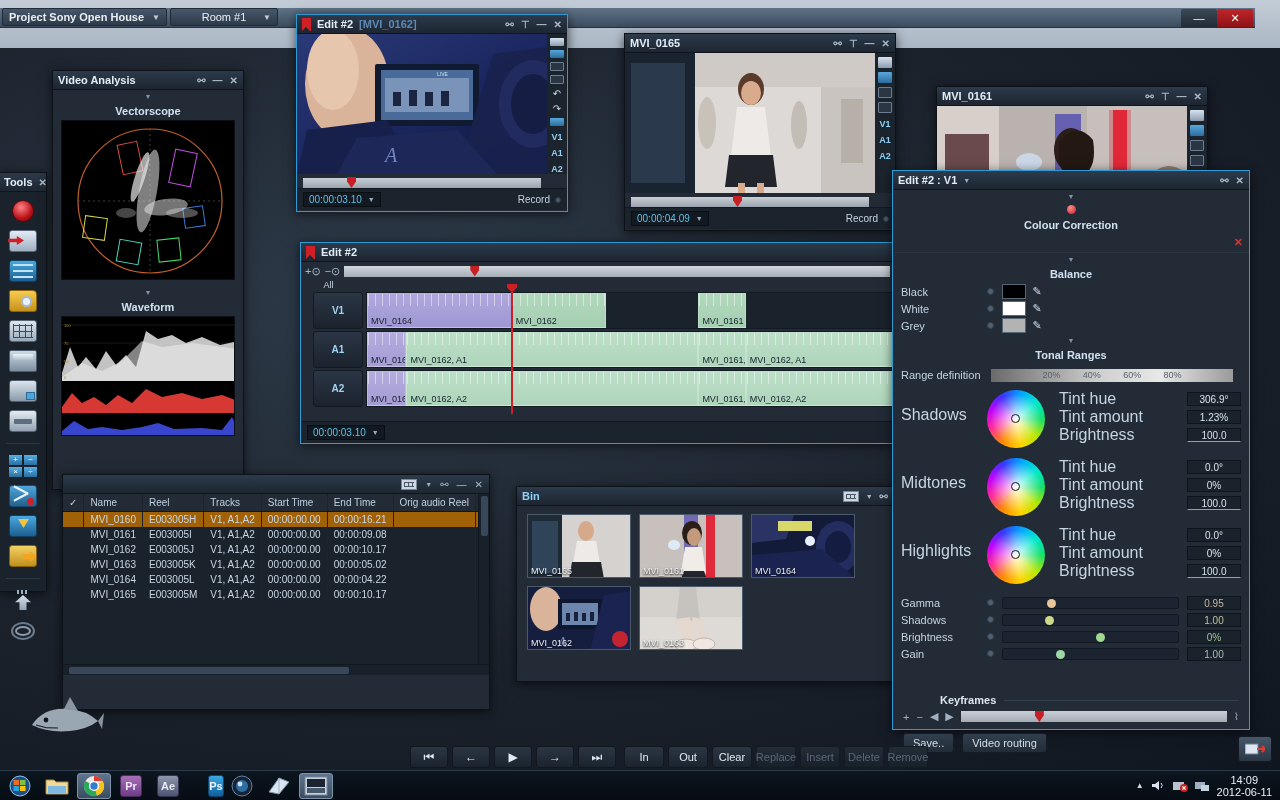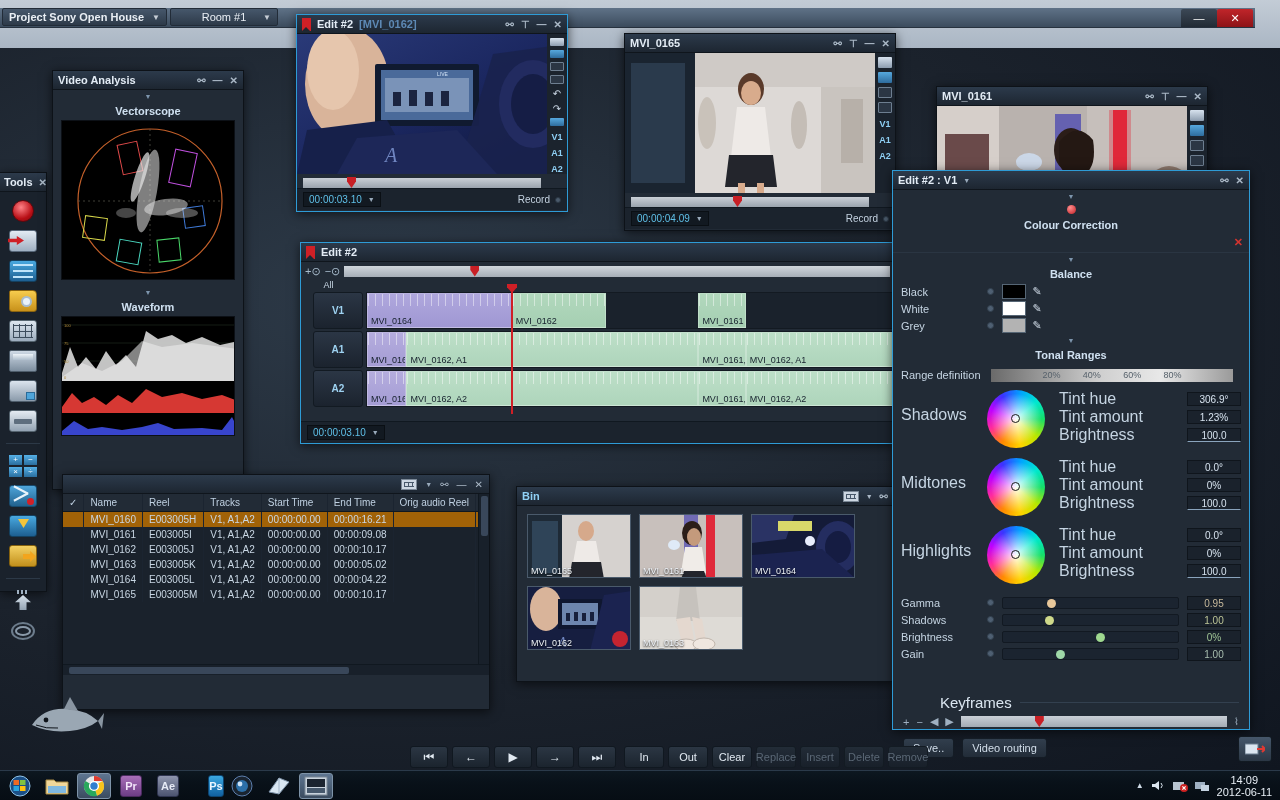--- a/index.html
+++ b/index.html
@@ -151,21 +151,21 @@
   .wf-row .n { flex:1; color:#c5d4e2; font-size:16px;}
   .vfield { width:54px; height:14px; background:#1a222c; border:1px solid #0f151c; color:#d6e2ee;
     font-size:10px; text-align:center; line-height:13px;}
   .vfield.ul { border-bottom:1px solid #8aa4bd; }
   .sl-row { display:flex; align-items:center; height:17px; padding:0 8px;}
   .sl-row .n { width:86px; color:#c5d4e2; font-size:11px;}
   .track { flex:1; height:12px; background:#1b2430; border:1px solid #121922; border-radius:2px; position:relative; margin-right:8px;}
   .track .h { position:absolute; top:1px; width:9px; height:9px; border-radius:50%;}
   .track .tick { position:absolute; top:5px; width:2px; height:2px; background:#6d7b8a;}
   .kf-head { display:flex; align-items:center; gap:8px; padding:6px 10px 2px 10px;}
-  .kf-head .t { color:#dbe6f1; font-weight:normal; font-size:15px;padding-left:37px;}
+  .kf-head .t { color:#dbe6f1; font-weight:bold; font-size:11px;padding-left:37px;}
   .kf-head .rule { flex:1; height:1px; background:#33404f;}
   .kf-row { display:flex; align-items:center; gap:7px; padding:2px 10px;}
   .kf-row .b { color:#9fb0c1; font-size:11px;}
   .kf-track { flex:1; height:11px; background:linear-gradient(180deg,#c9cfd6,#a3abb4); position:relative;}
   .btnrow { display:flex; gap:8px; padding:8px 10px;}
   .btn { background:linear-gradient(180deg,#313e4d,#222c38); border:1px solid #141c25; border-radius:3px;
     color:#d3dfeb; font-size:11px; padding:3px 9px;}
   
   #tools { left:0px; top:172px; width:47px; height:420px; background:#1a222c; border:1px solid #0d1218; border-left:none;}
   #tools .ttl { padding:0 4px; font-size:11px;}

